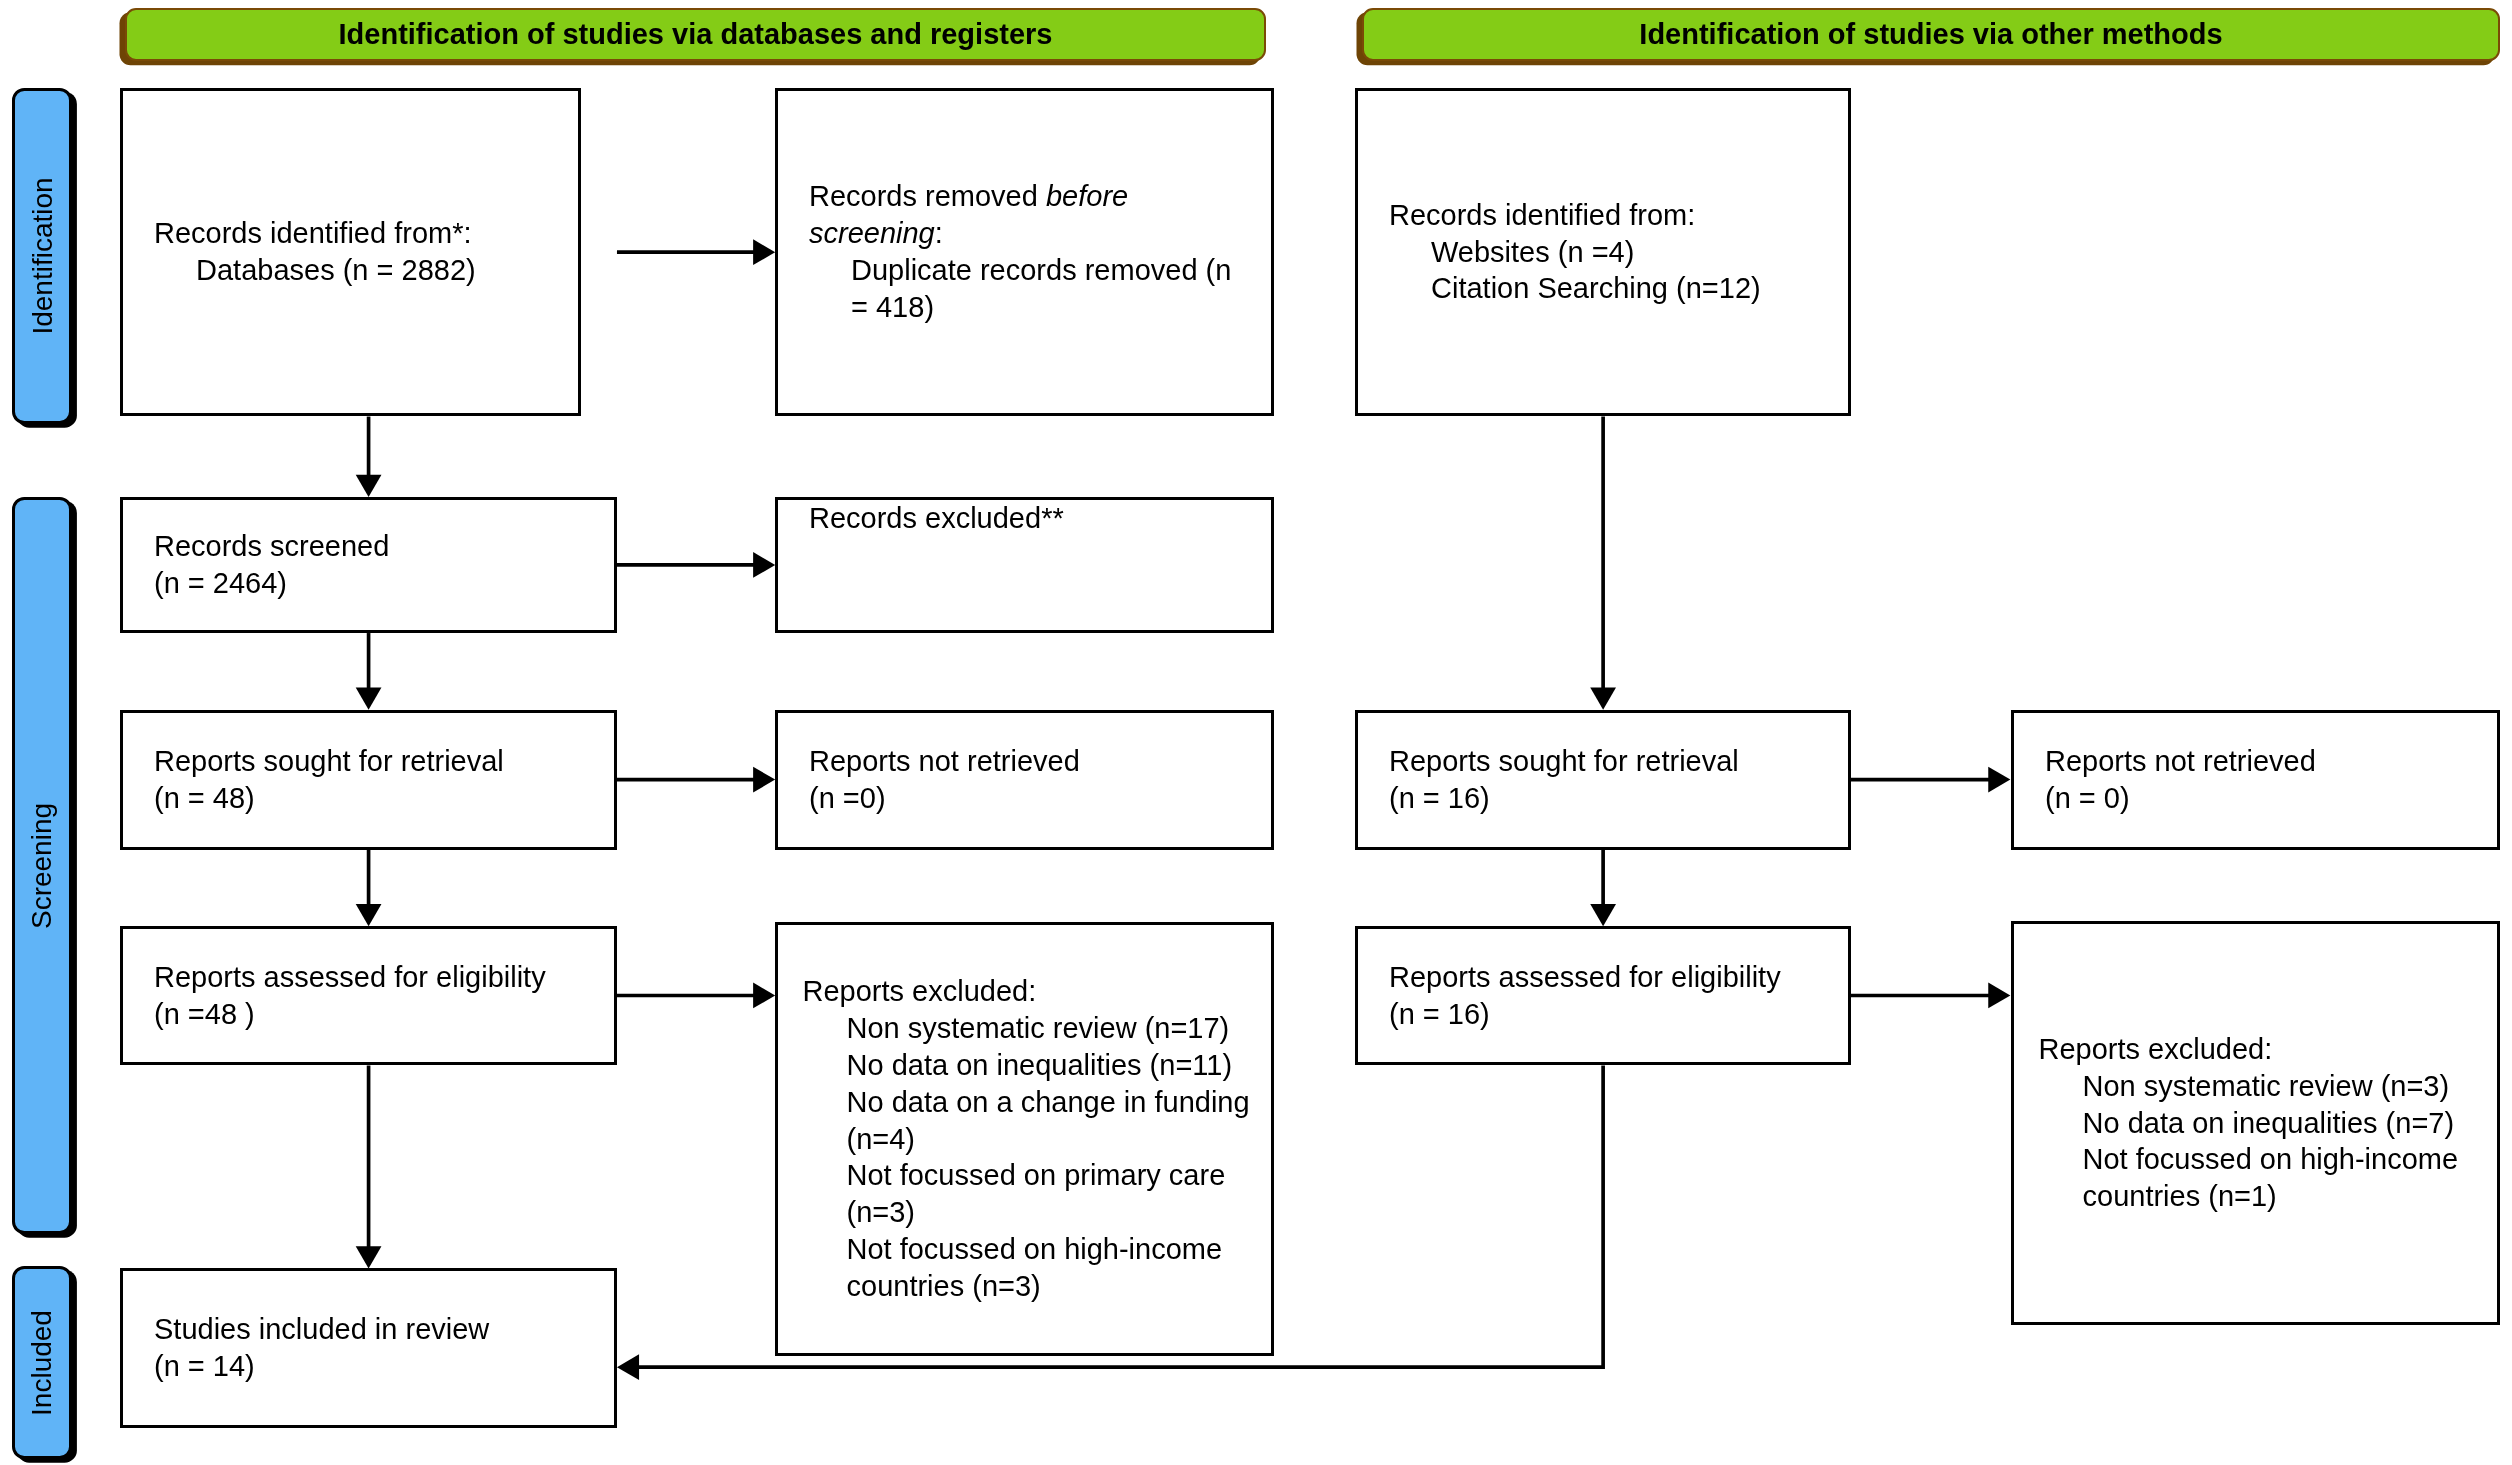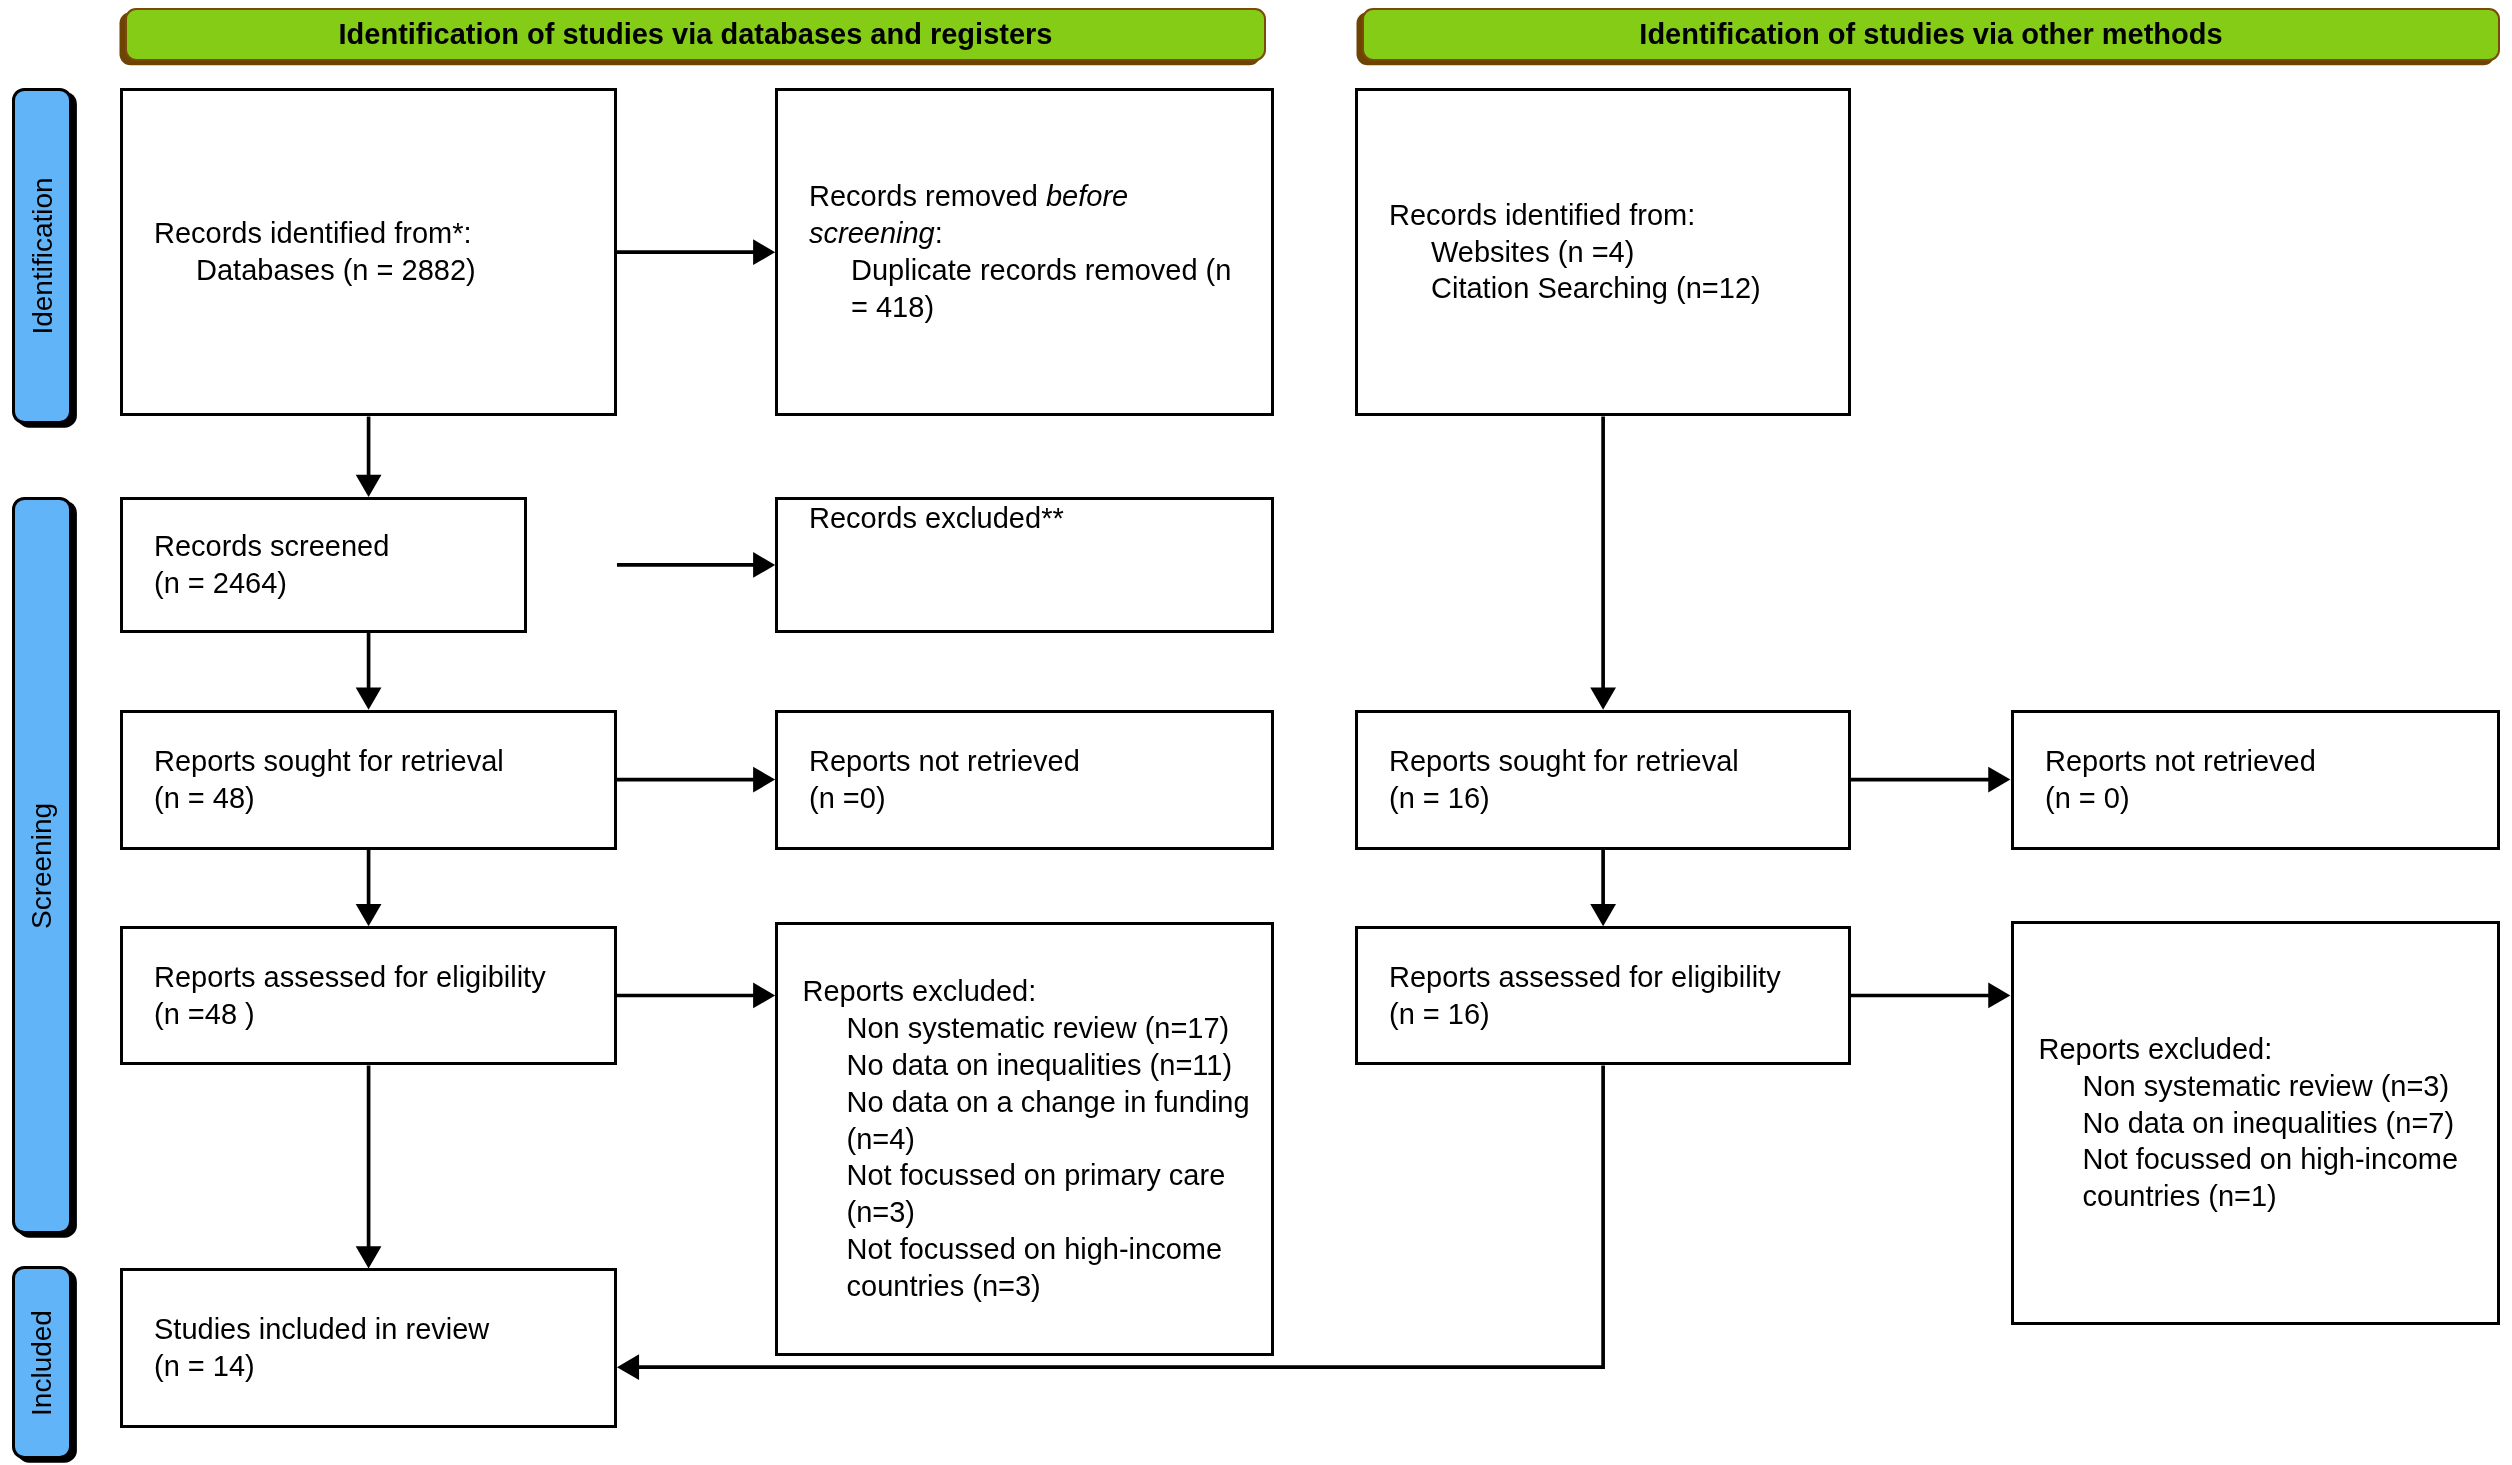--- a/index.html
+++ b/index.html
@@ -143,37 +143,37 @@
         <line x1="3018" y1="1623" x2="3250" y2="1623"></line>
         <polygon points="3242,1602 3242,1644 3278,1623" stroke="none"></polygon>
       </g>
       <g>
         <polyline points="2614,1737 2614,2229 1034,2229" fill="none"></polyline>
         <polygon points="1042,2208 1042,2250 1006,2229" stroke="none"></polygon>
       </g>
     </g>
   </svg>
 
-  <div class="fbox pad1" style="left:120px; top:88px; width:497px; height:328px;">
+  <div class="fbox pad1" style="left:120px; top:88px; width:461px; height:328px;">
     <div>Records identified from*:</div>
     <div class="indent">Databases (n = 2882)</div>
   </div>
 
   <div class="fbox pad1" style="left:775px; top:88px; width:499px; height:328px;">
     <div><span>Records removed </span><span class="it">before screening</span><span>:</span></div>
     <div class="indent">Duplicate records removed (n = 418)</div>
   </div>
 
   <div class="fbox pad1" style="left:1355px; top:88px; width:496px; height:328px;">
     <div>Records identified from:</div>
     <div class="indent">Websites (n =4)</div>
     <div class="indent">Citation Searching (n=12)</div>
   </div>
 
-  <div class="fbox pad1" style="left:120px; top:497px; width:407px; height:136px;">
+  <div class="fbox pad1" style="left:120px; top:497px; width:497px; height:136px;">
     <div>Records screened</div>
     <div>(n = 2464)</div>
   </div>
 
   <div class="fbox pad1" style="left:775px; top:497px; width:499px; height:136px;justify-content:space-between;">
     <div>Records excluded**</div>
   </div>
 
   <div class="fbox pad1" style="left:120px; top:710px; width:497px; height:140px;">
     <div>Reports sought for retrieval</div>

